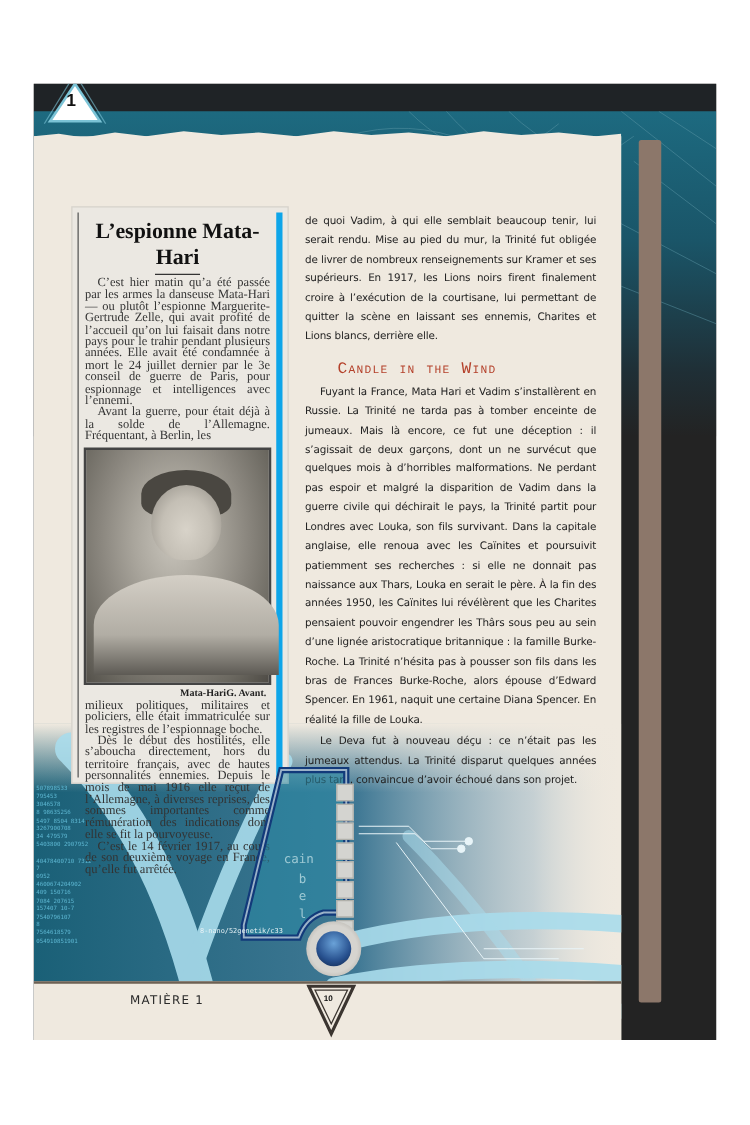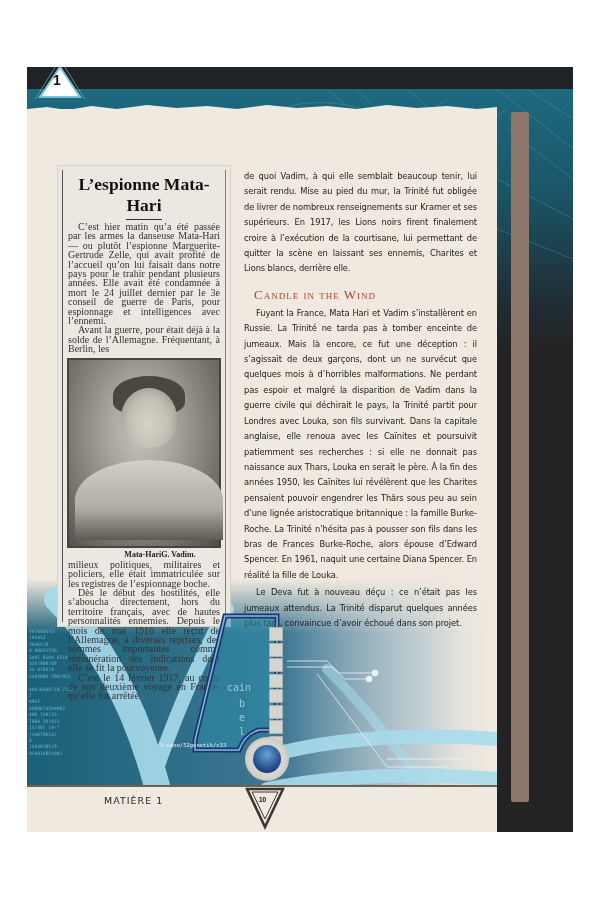--- a/index.html
+++ b/index.html
@@ -37,21 +37,21 @@
   .paper-torn-top {
     position: absolute; left: 0; top: 36px; width: 470px; height: 10px;
   }
   
   .clip {
     position: absolute; left: 30px; top: 56px; width: 172px; height: 460px;
     background: #ebe8e2; border: 1px solid #d6d2ca;
   }
   .clip-inner {
     position: absolute; left: 4px; top: 4px; right: 4px; bottom: 4px;
-    border-left: 1px solid #555; border-right: 1px solid #0ea5e9;
+    border-left: 1px solid #555; border-right: 5px solid #0ea5e9;
   }
   .clip-headline {
     font-family: "Liberation Serif", serif; font-weight: bold; color: #111;
     text-align: center; font-size: 17.5px; line-height: 21px; margin-top: 4px;
   }
   .clip-rule { width: 36px; height: 1px; background: #333; margin: 3px auto 2px; }
   .clip-body {
     font-family: Liberation Serif, serif; font-size: 10px; line-height: 9.4px; color: #333;
     padding: 0 5px; text-align: justify;
   }
@@ -67,34 +67,34 @@
   }
   .photo-hair {
     position: absolute; left: 44px; top: 16px; width: 72px; height: 38px; border-radius: 50% 50% 30% 30%;
     background: #4a4741;
   }
   .photo-shoulders {
     position: absolute; left: 6px; top: 100px; width: 148px; height: 80px; border-radius: 50% 50% 0 0;
     background: linear-gradient(180deg, #d4cfc6 0%, #b1ada4 60%, #5d5a54 100%);
   }
   .clip-caption {
-    display: flex; justify-content: center; font-family: "Liberation Serif", serif;
+    display: flex; justify-content: flex-end; font-family: "Liberation Serif", serif;
     font-size: 8px; font-weight: bold; color: #222; padding: 2px 8px 1px 40px;
   }
   
   .article {
     position: absolute; left: 215px; top: 58px; width: 237px;
     font-family: "DejaVu Sans", sans-serif; font-size: 8.3px; line-height: 15.4px; color: #222;
     text-align: justify; letter-spacing: -0.1px;
   }
   .article p { margin: 2px; }
   .article p.indent { text-indent: 12px; }
   .section-title {
-    font-family: Liberation Serif, serif; font-size: 13px; color: #b4402a; letter-spacing: 1px;
-    margin: 9px 0 0 12px; line-height: 18px; font-variant: small-caps;
+    font-family: Liberation Mono, monospace; font-size: 13px; color: #b4402a; letter-spacing: 1px;
+    margin: 9px 0 0 28px; line-height: 18px; font-variant: small-caps;
   }
   
   .dna {
     position: absolute; left: 0; top: 470px; width: 470px; height: 250px;
   }
   .dna-numbers {
     position: absolute; left: 2px; top: 520px; width: 60px;
     font-family: "DejaVu Sans Mono", monospace; font-size: 4.6px; line-height: 6.4px; color: #5db7d2;
   }
   .screen {
@@ -231,21 +231,21 @@
           <p>C’est hier matin qu’a été passée par les armes la danseuse Mata-Hari — ou plutôt l’espionne Marguerite-Gertrude Zelle, qui avait profité de l’accueil qu’on lui faisait dans notre pays pour le trahir pendant plusieurs années. Elle avait été condamnée à mort le 24 juillet dernier par le 3e conseil de guerre de Paris, pour espionnage et intelligences avec l’ennemi.</p>
           <p>Avant la guerre, pour était déjà à la solde de l’Allemagne. Fréquentant, à Berlin, les</p>
         </div>
         <div class="clip-photo">
           <div class="photo-shoulders"></div>
           <div class="photo-hair"></div>
           <div class="photo-head"></div>
         </div>
         <div class="clip-caption">
           <span>Mata-Hari</span>
-          <span>G. Vadim.</span>
+          <span>G. Avant.</span>
         </div>
         <div class="clip-body">
           <p style="text-indent:0">milieux politiques, militaires et policiers, elle était immatriculée sur les registres de l’espionnage boche.</p>
           <p>Dès le début des hostilités, elle s’aboucha directement, hors du territoire français, avec de hautes personnalités ennemies. Depuis le mois de mai 1916 elle reçut de l’Allemagne, à diverses reprises, des sommes importantes comme rémunération des indications dont elle se fit la pourvoyeuse.</p>
           <p>C’est le 14 février 1917, au cours de son deuxième voyage en France, qu’elle fut arrêtée.</p>
         </div>
       </div>
     </div>
 
     <div class="article">

